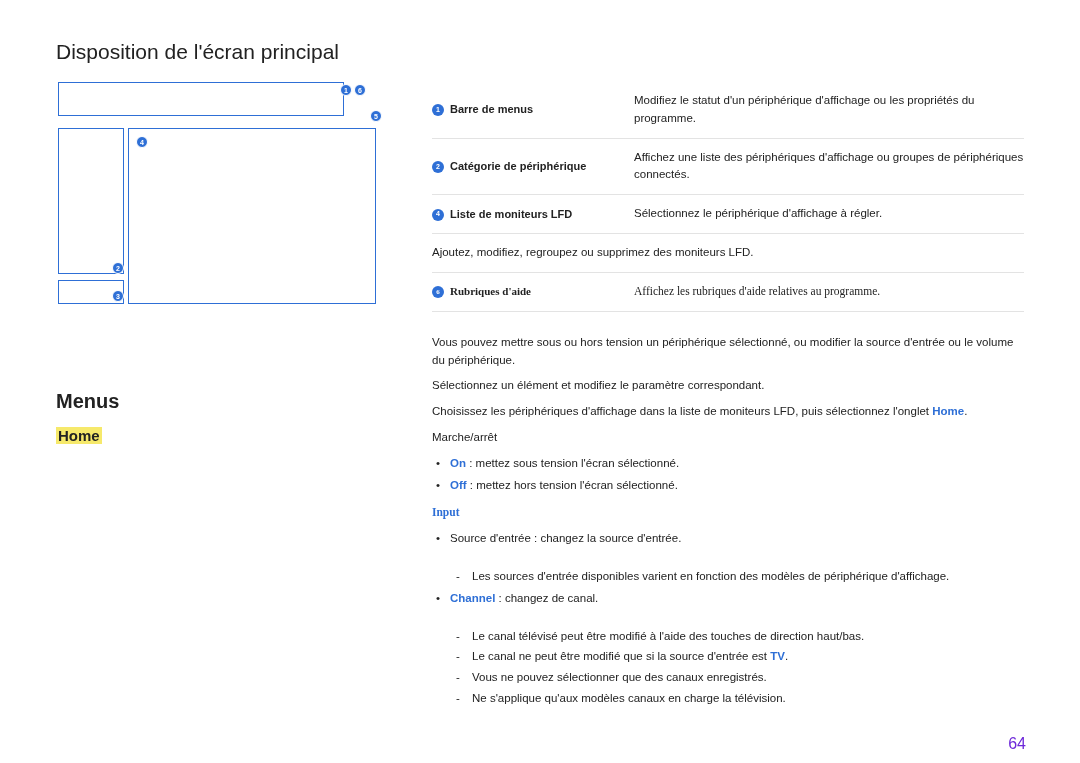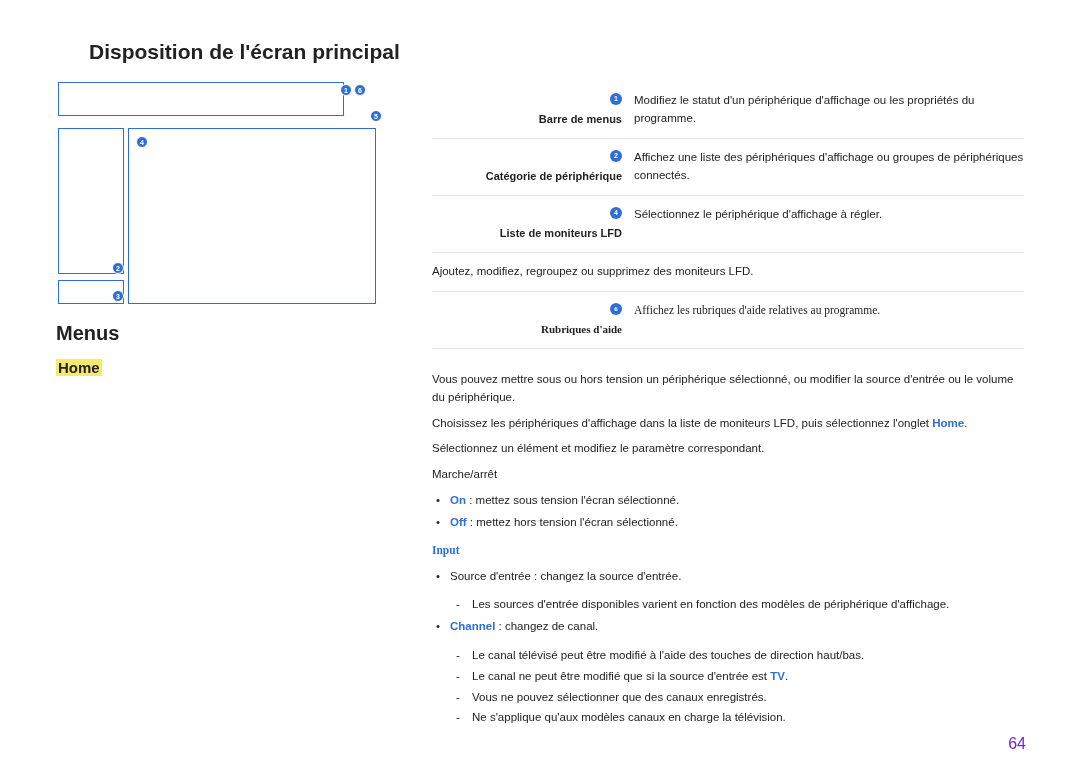--- a/index.html
+++ b/index.html
@@ -7,23 +7,22 @@
     font-family: "Segoe UI", -apple-system, Arial, sans-serif;
     background: #fff;
     color: #222;
     width: 1080px;
     height: 763px;
     position: relative;
     padding: 40px 56px 30px 56px;
   }
   .page-title {
     font-size: 21px;
-    font-weight: 700;
+    font-weight: 400;
     margin-bottom: 18px;
-    margin-left: 33px;
   }
   .content {
     display: flex;
     gap: 56px;
   }
   .left-col {
     width: 320px;
     flex-shrink: 0;
   }
   .right-col {
@@ -61,20 +60,21 @@
   }
   .c1 { left: 284px; top: 2px; }
   .c6 { left: 298px; top: 2px; }
   .c5 { left: 314px; top: 28px; }
   .c4 { left: 80px;  top: 54px; }
   .c2 { left: 56px;  top: 180px; }
   .c3 { left: 56px;  top: 208px; }
   .menus-title {
     font-size: 20px;
     font-weight: 600;
+    margin-top: 68px;
     margin-bottom: 14px;
   }
   .subhead-home {
     display: inline-block;
     font-size: 15px;
     font-weight: 700;
     background: #f6e96b;
     padding: 0 2px;
   }
   
@@ -85,23 +85,22 @@
     padding: 10px 0;
     gap: 12px;
   }
   .def-row:last-of-type { border-bottom: 1px solid #e3e3e3; font-family: Liberation Serif, serif; }
   .def-label {
     width: 190px;
     flex-shrink: 0;
     font-weight: 700;
     font-size: 11px;
     display: flex;
-    align-items: flex-end;
+    align-items: center;
     gap: 6px;
-    flex-direction: column;
   }
   .def-label .dot {
     width: 12px; height: 12px;
     border-radius: 50%;
     background: #2e6fd6;
     color: #fff;
     font-size: 7px;
     font-weight: 600;
     display: inline-flex;
     align-items: center;
@@ -129,21 +128,21 @@
   }
   ul.bullets > li::before {
     content: "•";
     position: absolute;
     left: -14px;
     top: 0;
   }
   ul.dashes {
     list-style: none;
     padding-left: 22px;
-    margin-top: 11px;
+    margin-top: 20px;
   }
   ul.dashes > li {
     position: relative;
     margin-bottom: 3px;
     font-size: 11.5px;
   }
   ul.dashes > li::before {
     content: "-";
     position: absolute;
     left: -16px;
@@ -214,24 +213,24 @@
         <div class="def-label">
           <span class="dot">6</span>
           <span>Rubriques d'aide</span>
         </div>
         <div class="def-desc">Affichez les rubriques d'aide relatives au programme.</div>
       </div>
     </div>
 
     <div class="body-text">
       <p>Vous pouvez mettre sous ou hors tension un périphérique sélectionné, ou modifier la source d'entrée ou le volume du périphérique.</p>
+      <p>Sélectionnez un élément et modifiez le paramètre correspondant.</p>
       <p>
         <span>Choisissez les périphériques d'affichage dans la liste de moniteurs LFD, puis sélectionnez l'onglet </span><span class="kw-blue">Home</span><span>.</span>
       </p>
-      <p>Sélectionnez un élément et modifiez le paramètre correspondant.</p>
       <p>Marche/arrêt</p>
 
       <ul class="bullets">
         <li>
           <span class="kw-blue">On</span><span> : mettez sous tension l'écran sélectionné.</span>
         </li>
         <li>
           <span class="kw-blue">Off</span><span> : mettez hors tension l'écran sélectionné.</span>
         </li>
       </ul>

